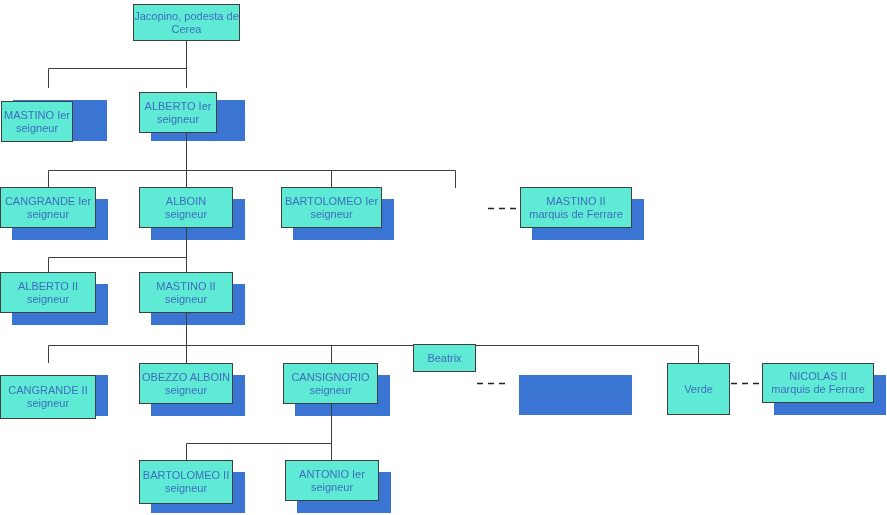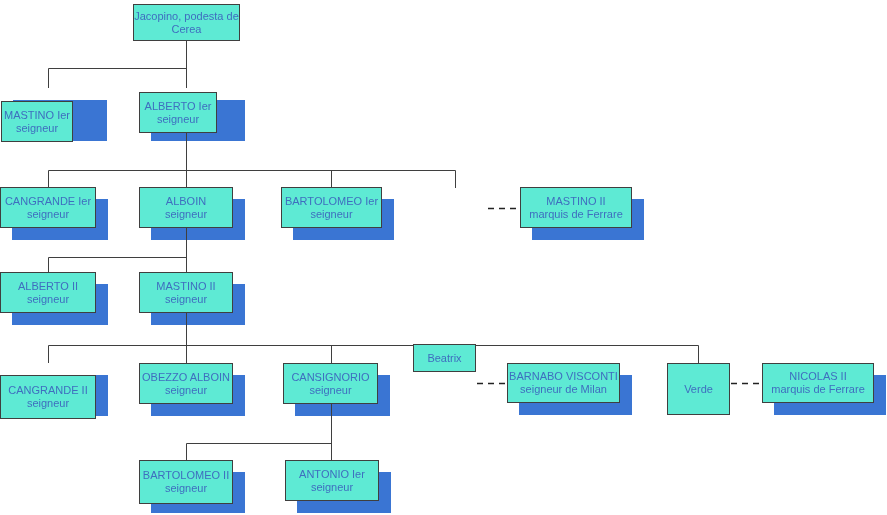--- a/index.html
+++ b/index.html
@@ -117,24 +117,20 @@
     <span class="nm">OBEZZO ALBOIN</span>
     <span class="tt">seigneur</span>
   </div>
   <div class="node" style="left:283px;top:363px;width:95px;height:41px">
     <span class="nm">CANSIGNORIO</span>
     <span class="tt">seigneur</span>
   </div>
   <div class="node" style="left:413px;top:344px;width:63px;height:28px">
     <span class="nm">Beatrix</span>
   </div>
-  <div class="node" style="left:507px;top:363px;width:113px;height:40px">
-    <span class="nm">BARNABO VISCONTI</span>
-    <span class="tt">seigneur de Milan</span>
-  </div>
   <div class="node" style="left:667px;top:363px;width:63px;height:52px">
     <span class="nm">Verde</span>
   </div>
   <div class="node" style="left:762px;top:363px;width:112px;height:40px">
     <span class="nm">NICOLAS II</span>
     <span class="tt">marquis de Ferrare</span>
   </div>
 
   <div class="node" style="left:139px;top:460px;width:94px;height:44px">
     <span class="nm">BARTOLOMEO II</span>

